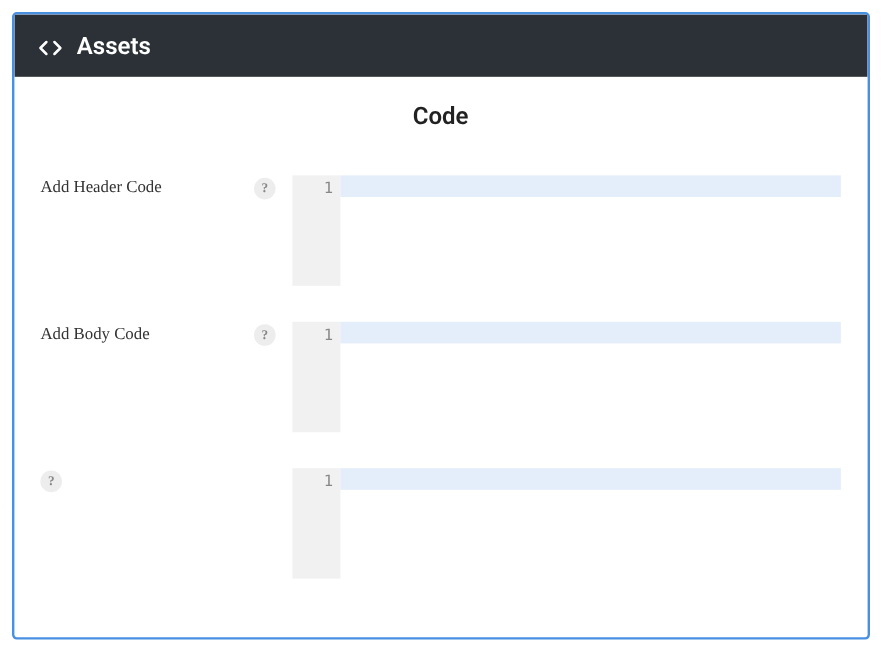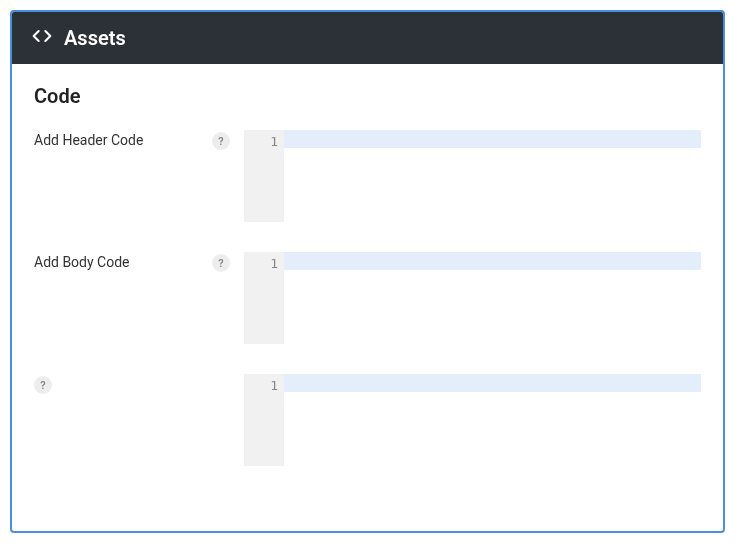--- a/index.html
+++ b/index.html
@@ -20,52 +20,55 @@
       overflow: hidden;
       height: 100%;
       display: flex;
       flex-direction: column;
     }
     .panel-header {
       background: #2b3137;
       color: #ffffff;
       padding: 14px 20px;
       display: flex;
-      align-items: flex-start;
+      align-items: flex-end;
       gap: 12px;
     }
     .panel-header .icon svg {
       display: block;
     }
     .panel-title {
       font-size: 20px;
       font-weight: 600;
     }
     .panel-body {
       padding: 20px 22px;
       flex: 1;
       overflow: auto;
     }
     .section-title {
       font-size: 20px;
       font-weight: 600;
       color: #222;
-      margin-bottom: 22px;
+      margin-bottom: 38px;
+      text-align: center;
     }
     .field-row {
       display: flex;
       align-items: flex-start;
       margin-bottom: 30px;
     }
     .field-label-wrap {
       width: 210px;
       display: flex;
+      align-items: center;
       justify-content: space-between;
       padding-right: 8px;
       padding-top: 2px;
+      font-family: Liberation Serif, serif;
     }
     .field-label {
       font-size: 14px;
       color: #333;
     }
     .help-icon {
       width: 18px;
       height: 18px;
       border-radius: 50%;
       background: #ededed;

